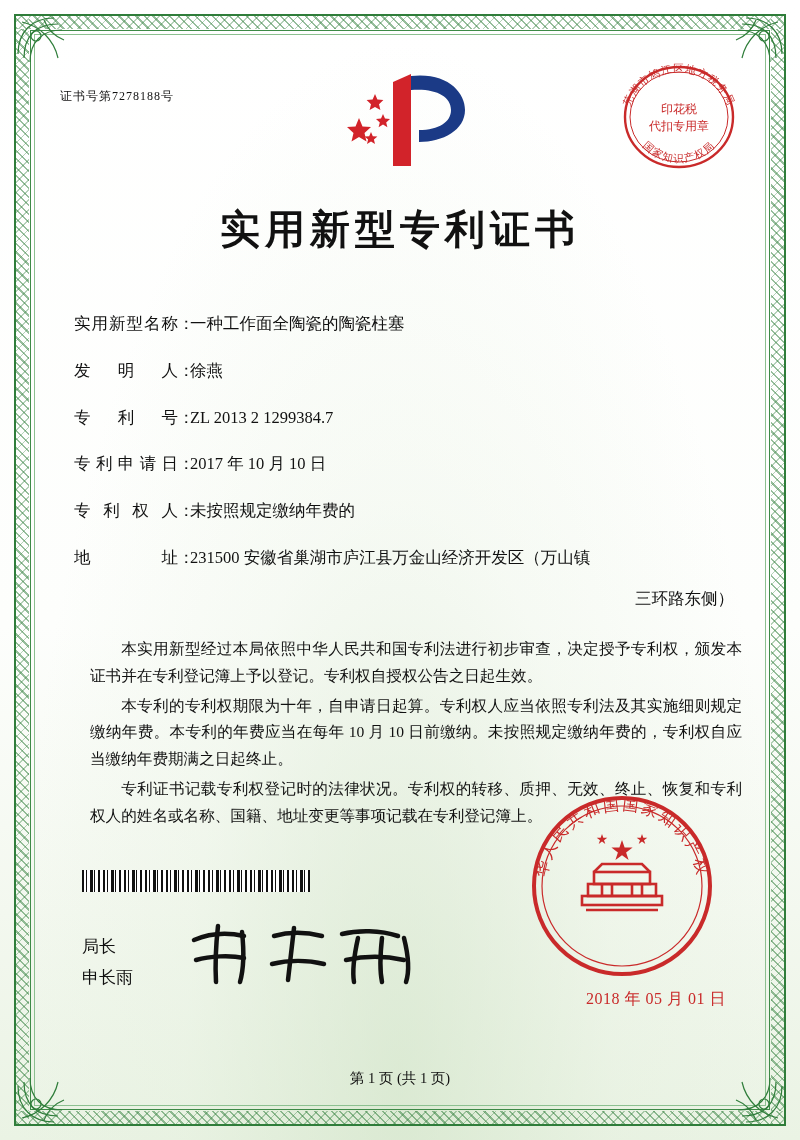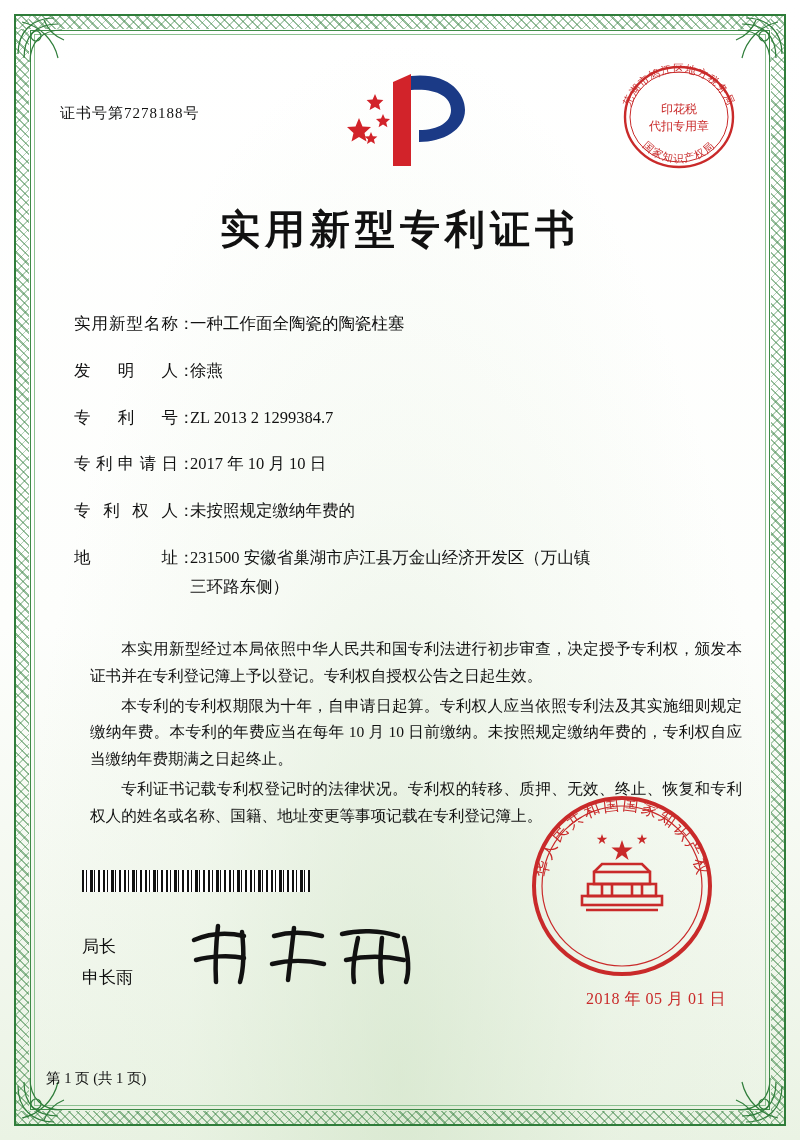--- a/index.html
+++ b/index.html
@@ -72,22 +72,22 @@
 
   
   .content {
     position: absolute;
     left: 46px; top: 44px;
     width: 708px; height: 1052px;
   }
 
   .cert-no {
     position: absolute;
-    left: 14px; top: 60px;
-    font-size: 15px;
+    left: 14px; top: 44px;
+    font-size: 12px;
     letter-spacing: 1px;
     color: #111;
     white-space: nowrap;
   }
 
   
   .logo {
     position: absolute;
     left: 50%;
     top: 22px;
@@ -132,21 +132,22 @@
     width: 104px;
     text-align: justify;
     text-align-last: justify;
     vertical-align: top;
   }
   .f-colon { display: inline-block; width: 12px; vertical-align: top; }
   .f-value { display: inline-block; vertical-align: top; }
   .f-value2 {
     display: block;
     margin-left: 116px;
-    margin-top: 4px;
+    margin-top: 16px;
+    text-align: right;
   }
   .row-two-col .right-group {
     position: absolute;
     left: 382px;
     top: 0;
     white-space: nowrap;
   }
   .right-label { display:inline-block; }
   .right-value { display:inline-block; margin-left: 8px; }
 
@@ -210,21 +211,21 @@
     bottom: 86px;
     font-size: 16px;
     color: #c92a2a;
     letter-spacing: 0.5px;
   }
 
   .page-no {
     position: absolute;
     left: 0; right: 0;
     bottom: 8px;
-    text-align: left;
+    text-align: center;
     font-size: 14.5px;
     color: #111;
   }
 </style>
 </head>
 <body>
 
 <div id="page">
 
   <div class="border-outer"></div>

